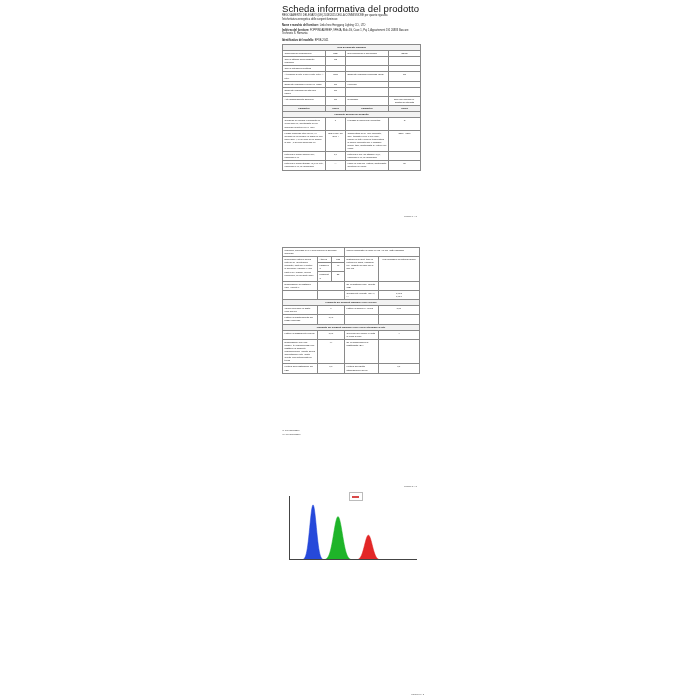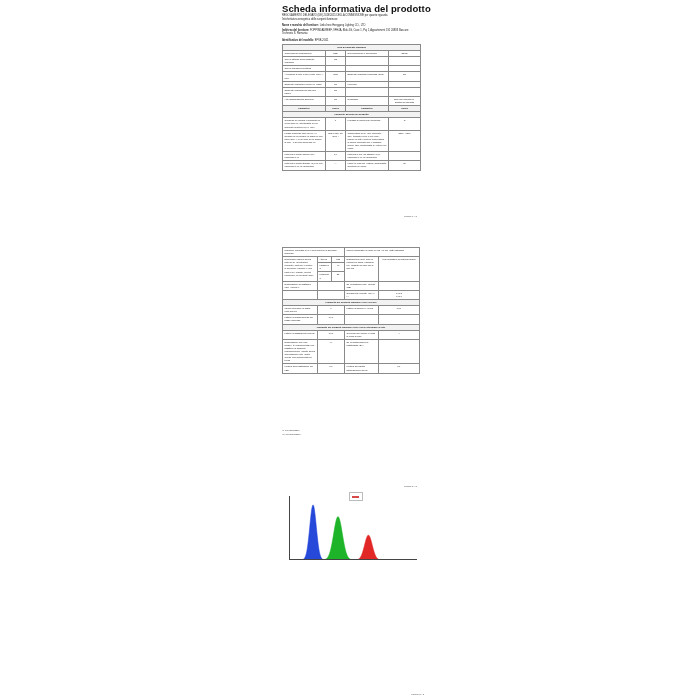--- a/index.html
+++ b/index.html
@@ -24,21 +24,21 @@
   }
 
   
   .sheet1 { top: 0; }
 
   .doc-title {
     position: absolute;
     left: 282px;
     top: 3px;
     font-size: 9.5px;
-    font-weight: bold;
+    font-weight: normal;
     color: #111;
     letter-spacing: 0.1px;
   }
 
   .intro {
     position: absolute;
     left: 282px;
     top: 14px;
     width: 138px;
     font-size: 2.6px;

